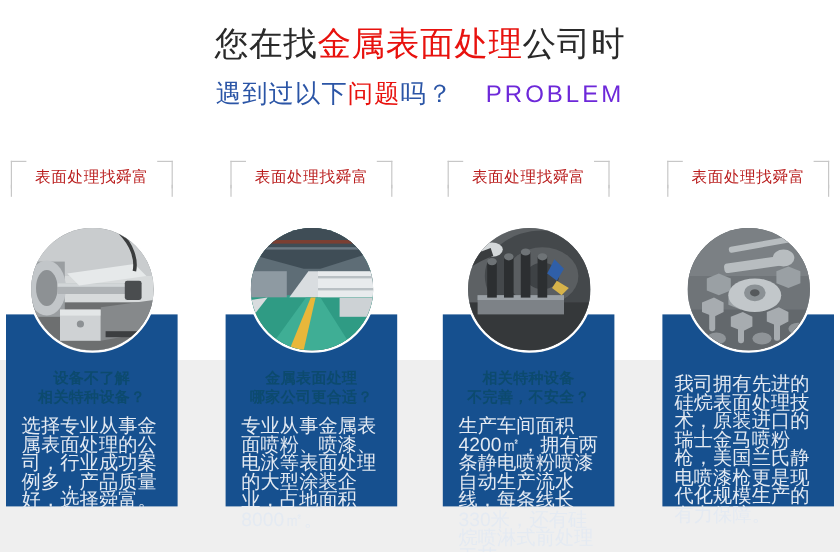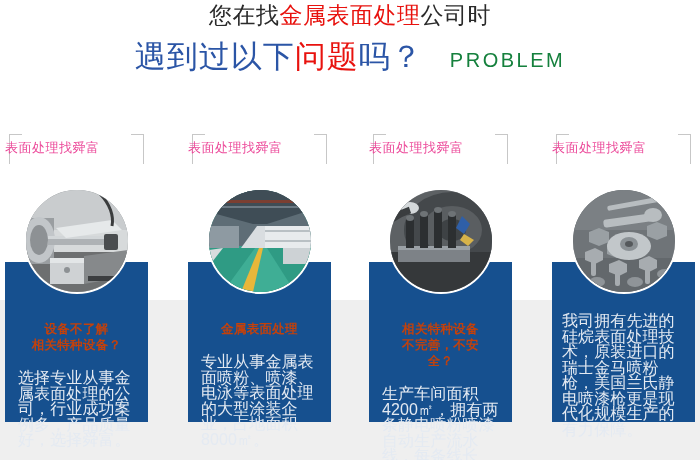--- a/index.html
+++ b/index.html
@@ -31,47 +31,48 @@
     position: absolute;
     left: 0;
     top: 0;
     width: 700px;
     height: 120px;
     z-index: 3;
     text-align: center;
   }
   .title-line1 {
     margin: 0;
-    font-size: 23px;
+    padding-top: 22px;
+    font-size: 28px;
     line-height: 30px;
     font-weight: normal;
     color: #2a2a2a;
     letter-spacing: 0.5px;
   }
   .title-line1 .hl-red {
     color: #e8120e;
   }
   .title-line2 {
     margin: 0;
     padding-top: 7px;
     line-height: 40px;
     white-space: nowrap;
   }
   .title-line2 .big {
-    font-size: 31px;
+    font-size: 21px;
     color: #2b55a6;
     letter-spacing: 1px;
     font-weight: normal;
   }
   .title-line2 .big .hl-red {
     color: #e8120e;
   }
   .title-line2 .problem {
     font-size: 20px;
-    color: #15803d;
+    color: #6d28d9;
     letter-spacing: 2.5px;
     margin-left: 27px;
     font-weight: normal;
   }
 
   
   .cards {
     position: absolute;
     left: 0;
     top: 130px;
@@ -120,22 +121,23 @@
   .bracket .corner.br {
     right: 4px; bottom: 2px;
     border-width: 0 1px 0 0;
     height: 10px;
   }
   .bracket-text {
     position: absolute;
     left: 0;
     top: 9px;
     width: 143px;
+    text-align: center;
     font-size: 13px;
-    color: #ec4899;
+    color: #b91c1c;
     letter-spacing: 0.5px;
   }
 
   
   .panel {
     position: absolute;
     left: 0;
     top: 132px;
     width: 143px;
     height: 160px;
@@ -166,24 +168,24 @@
     top: 174px;
     width: 143px;
     z-index: 5;
     text-align: center;
     padding: 0 8px;
     box-sizing: border-box;
   }
   .card-head {
     font-size: 12.5px;
     line-height: 16px;
-    color: #c2410c;
+    color: #0c4a6e;
     font-weight: bold;
     letter-spacing: 0.3px;
-    margin: 17px;
+    margin: 3px;
   }
   .card-body {
     margin: 9px 0 0 0;
     font-size: 16px;
     line-height: 15.5px;
     color: #e4eaf2;
     text-align: left;
     padding: 0 5px;
     letter-spacing: 0.1px;
   }
@@ -265,20 +267,21 @@
         <polygon points="0,58 102,58 102,102 0,102" fill="#2f9b84"></polygon>
         <polygon points="46,58 58,58 86,102 14,102" fill="#3fae95"></polygon>
         <polygon points="50,58 54,58 44,102 32,102" fill="#e8b73a"></polygon>
         <polygon points="0,60 14,58 0,76" fill="#d8dcde"></polygon>
         <rect x="74" y="58" width="28" height="16" fill="#cdd2d5"></rect>
       </svg>
     </div>
     <div class="panel-inner">
       <div class="card-head">
         <span>金属表面处理</span><br>
+        <span>哪家公司更合适？</span>
       </div>
       <div class="card-body">专业从事金属表面喷粉、喷漆、电泳等表面处理的大型涂装企业，占地面积8000㎡。</div>
     </div>
   </div>
 
   <div class="card card-3">
     <div class="bracket">
       <span class="corner tl"></span>
       <span class="corner tr"></span>
       <span class="corner bl"></span>

